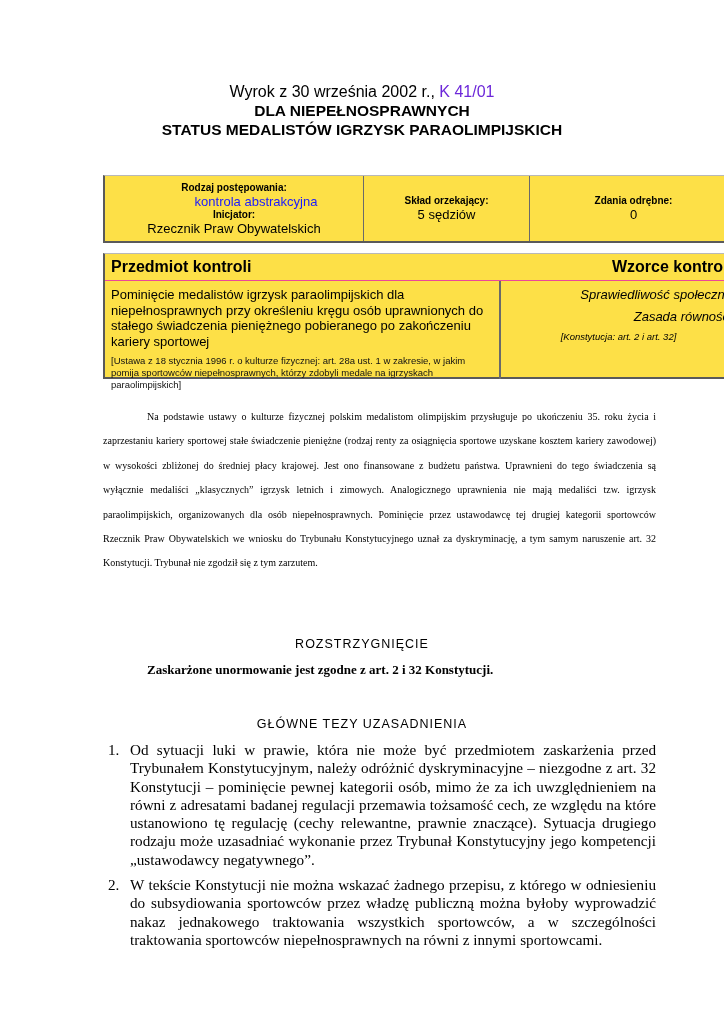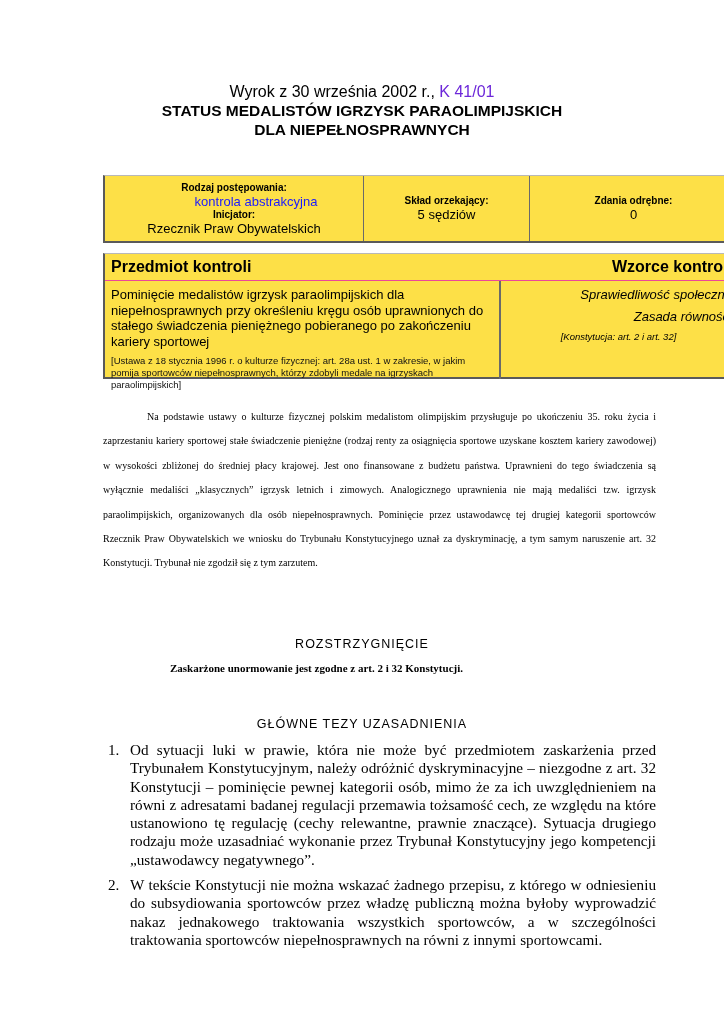--- a/index.html
+++ b/index.html
@@ -30,33 +30,33 @@
   .box2 .left { width: 396px; border-right: 2px solid #6a6a6a; padding: 6px 6px 0 6px; box-sizing: border-box; }
   .box2 .right { flex: 1; padding: 6px 5px 0 4px; text-align: right; box-sizing: border-box; font-style: italic; }
   .subj { font-size: 13px; line-height: 15.5px; }
   .ref { font-size: 9.5px; line-height: 12px; margin-top: 6px; color: #111; }
   .norm { font-size: 13px; line-height: 15px; margin-bottom: 7px; }
   .normref { font-size: 9.5px; line-height: 12px; text-align: center; }
 
   .para { position: absolute; left: 103px; top: 405px; width: 553px; font-size: 10px; line-height: 24.4px; text-align: justify; text-indent: 44px; }
 
   .section { position: absolute; left: 0; width: 724px; text-align: center; font-size: 12.5px; letter-spacing: 1px; }
-  .ruling { position: absolute; left: 147px; top: 662px; font-size: 11px; font-weight: bold; margin-left: 23px; }
+  .ruling { position: absolute; left: 147px; top: 662px; font-size: 13px; font-weight: bold; }
 
   .thesis { position: absolute; left: 108px; width: 548px; font-size: 15.2px; line-height: 18.3px; }
   .thesis .num { position: absolute; left: 0; top: 0; }
   .thesis .txt { margin-left: 22px; text-align: justify; }
 </style>
 </head>
 <body>
 
 <div class="header sans">
   <div class="line1"><span>Wyrok z 30 września 2002 r., </span><span class="case">K 41/01</span></div>
+  <div class="title">DLA NIEPEŁNOSPRAWNYCH</div>
   <div class="title">STATUS MEDALISTÓW IGRZYSK PARAOLIMPIJSKICH</div>
-  <div class="title">DLA NIEPEŁNOSPRAWNYCH</div>
 </div>
 
 <div class="box box1 sans">
   <div class="cell c1">
     <div class="lbl">Rodzaj postępowania:</div>
     <div class="val blue">kontrola abstrakcyjna</div>
     <div class="lbl">Inicjator:</div>
     <div class="val">Rzecznik Praw Obywatelskich</div>
   </div>
   <div class="cell c2">

